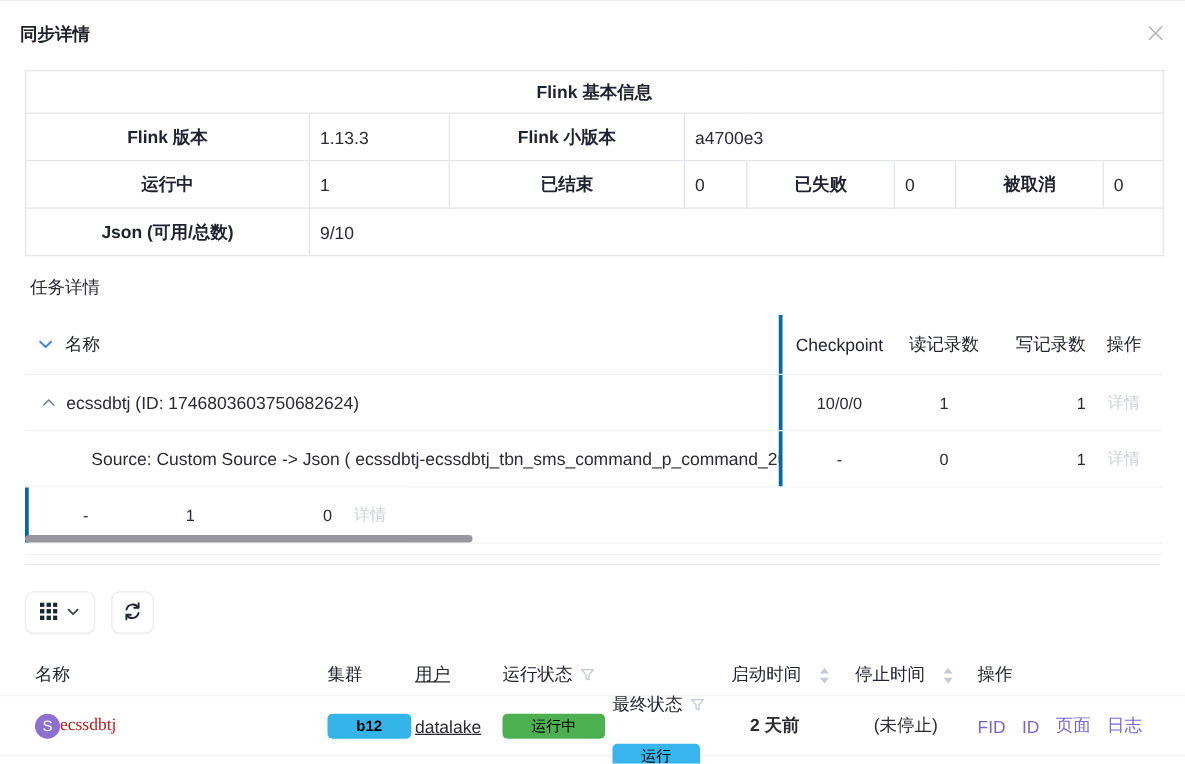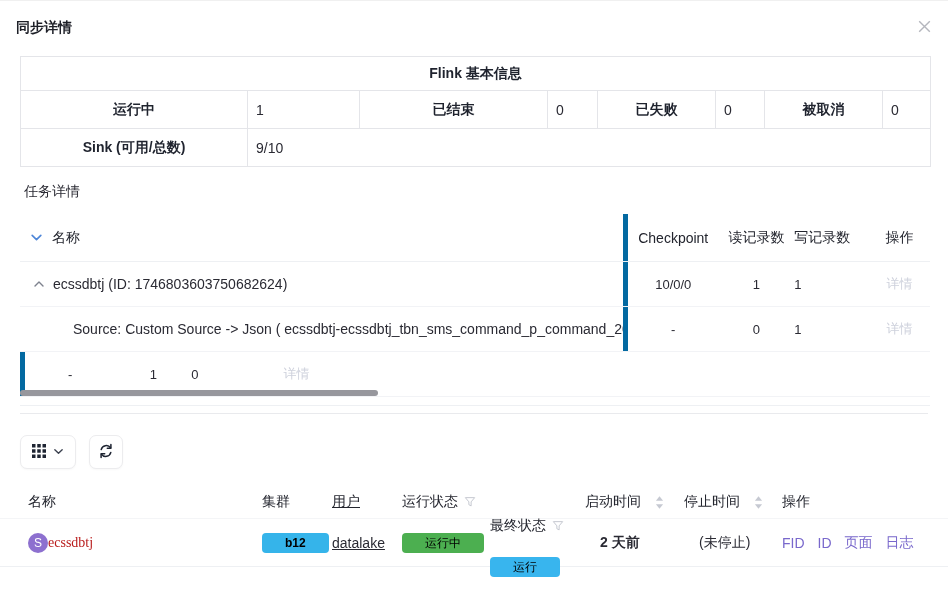--- a/index.html
+++ b/index.html
@@ -19,24 +19,24 @@
   .cell-title { text-align: center; font-weight: 700; color: #1f232e; }
   td.cell-label { text-align: center; font-weight: 700; color: #1f232e; }
   td.cell-value { text-align: left; padding-left: 12px; color: #2a2a33; font-weight: 400; }
 
   .section-title { margin: 16px 0 0 24px; font-size: 14px; color: #2a2a33; }
 
   
   .task-table { position: relative; margin: 13px 0 0 20px; width: 910px; }
   .tt-header { display: flex; height: 48px; align-items: center; border-bottom: 1px solid #eef0f3; }
   .tt-name-col { width: 603px; display: flex; align-items: center; padding-left: 10px; overflow: hidden; white-space: nowrap; }
-  .tt-fixed { width: 307px; display: flex; align-items: center; border-left: 5px solid #0369a1; align-self: stretch; background: #fff; }
+  .tt-fixed { width: 307px; display: flex; align-items: center; border-left: 3px solid #0369a1; align-self: stretch; background: #fff; }
   .tt-col-cp { width: 92px; text-align: center; }
   .tt-col-rd { width: 77px; text-align: center; }
-  .tt-col-wr { width: 76px; text-align: left; }
+  .tt-col-wr { width: 76px; text-align: right; }
   .tt-col-op { width: 62px; text-align: center; }
   .tt-header .hdr { font-weight: 500; color: #23252e; }
   .tt-row { display: flex; height: 45px; align-items: center; border-bottom: 1px solid #f2f3f6; }
   .tt-row:last-of-type { border-bottom: none; }
   .tt-row .tt-name-col { align-self: stretch; }
   .tt-row .num { font-size: 13px; color: #2a2a33; }
   .detail-link { font-size: 13px; color: #ced1dc; cursor: pointer; }
   .expand-caret { margin-right: 9px; display: inline-flex; flex: none; }
   .row-caret { margin-right: 8px; display: inline-flex; flex: none; cursor: pointer; }
   .indent { padding-left: 53px; }
@@ -99,31 +99,37 @@
       <col style="width:118px">
         <col style="width:49px">
         <col style="width:118px">
         <col style="width:48px">
     </colgroup>
     <tbody>
         <tr class="t-head">
       <td colspan="8" class="cell-title">Flink 基本信息</td>
     </tr>
     <tr>
+      <td class="cell-label">Flink 版本</td>
+      <td class="cell-value">1.13.3</td>
+      <td class="cell-label">Flink 小版本</td>
+      <td class="cell-value" colspan="5">a4700e3</td>
+    </tr>
+    <tr>
       <td class="cell-label">运行中</td>
       <td class="cell-value">1</td>
       <td class="cell-label">已结束</td>
       <td class="cell-value">0</td>
       <td class="cell-label">已失败</td>
       <td class="cell-value">0</td>
       <td class="cell-label">被取消</td>
       <td class="cell-value">0</td>
     </tr>
     <tr>
-      <td class="cell-label">Sink (可用/总数)</td>
+      <td class="cell-label">Json (可用/总数)</td>
       <td class="cell-value" colspan="7">9/10</td>
     </tr>
   </tbody>
     </table>
 
   <div class="section-title">任务详情</div>
 
   <div class="task-table">
     <div class="tt-header">
       <div class="tt-name-col">

